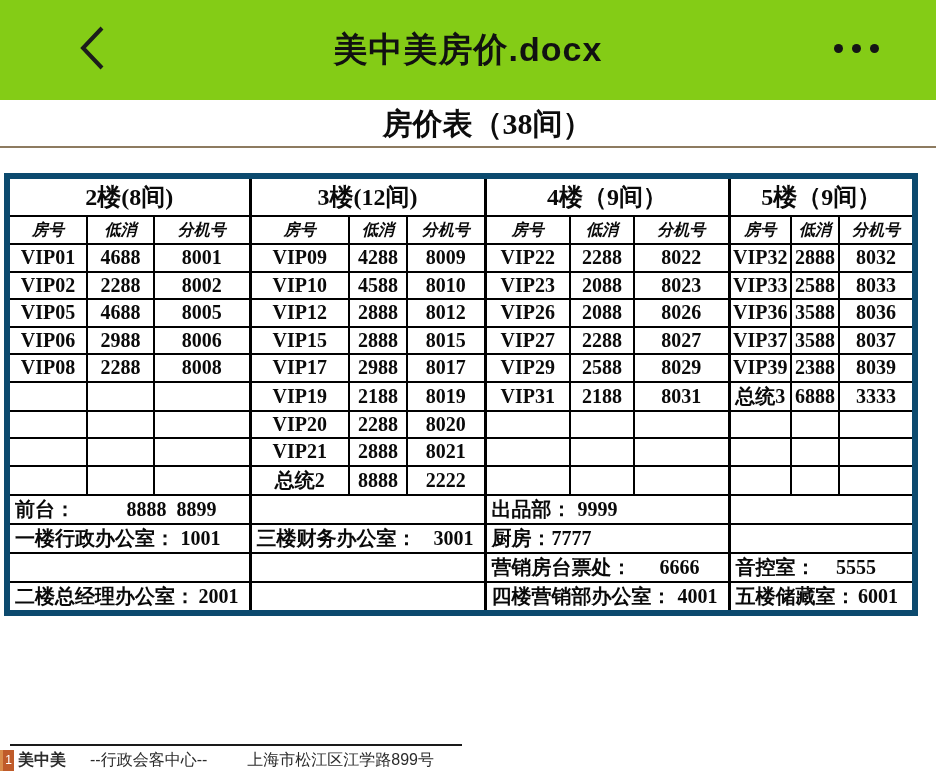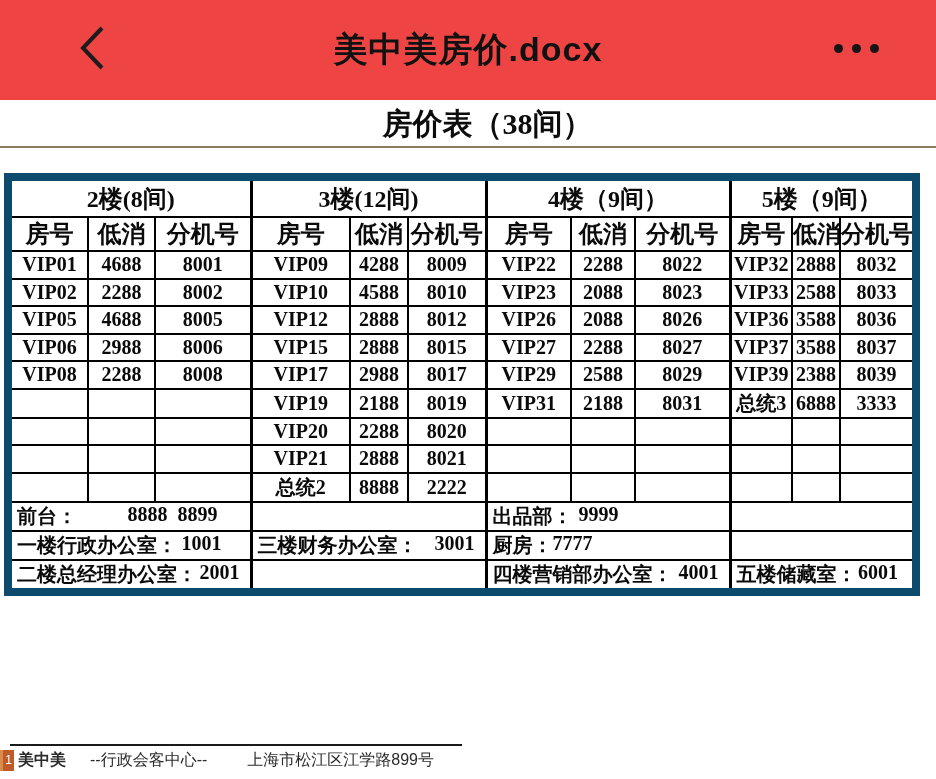--- a/index.html
+++ b/index.html
@@ -4,21 +4,21 @@
 <style>
   * { margin:0; padding:0; box-sizing:border-box; }
   html,body { background:#fff; }
   .screen {
     position:relative; width:936px; height:779px; overflow:hidden;
     font-family:"Liberation Serif","DejaVu Serif",serif; background:#fff;
   }
   
   .appbar {
     position:absolute; left:0; top:0; width:936px; height:100px;
-    background:#ef4444; display:flex; align-items:center;
+    background:#84cc16; display:flex; align-items:center;
   }
   .back-btn { position:absolute; left:68px; top:22px; width:48px; height:52px;
     display:flex; align-items:center; justify-content:center; cursor:pointer; }
   .appbar-title {
     position:absolute; left:0; right:0; top:0; height:100px;
     display:flex; align-items:center; justify-content:center;
     font-family:"Liberation Sans","DejaVu Sans",sans-serif;
     font-size:34px; font-weight:600; color:#111; letter-spacing:1px;
   }
   .more-btn { position:absolute; right:48px; top:28px; width:64px; height:40px;
@@ -33,26 +33,26 @@
   }
   .doc-rule { position:absolute; left:0; top:46px; width:936px; height:2px; background:#8d7b60; }
   
   table.price { position:absolute; left:4px; top:73px; border-collapse:collapse;
     table-layout:fixed; width:909px; }
   table.price th, table.price td {
     border:2px solid #000; padding:0; text-align:center; vertical-align:middle;
     color:#0a0a0a; overflow:hidden; white-space:nowrap;
   }
   table.price .gstart { border-left-width:3px; }
-  table.price { border:8px solid #0c4a6e; }
+  table.price { border:6px solid #0c4a6e; }
   tr.grouphead th { height:40px; font-size:24px; font-weight:bold; }
-  tr.subhead th { height:28px; font-size:24px; font-weight:bold; }
+  tr.subhead th { height:28px; font-size:16px; font-weight:bold;font-style:italic; }
   tr.datarow td { height:27.5px; font-size:20px; font-weight:bold; }
   tr.bottomrow td { height:27.5px; font-size:20px; font-weight:bold; }
-  .bcell { display:flex; justify-content:space-between;
+  .bcell { display:flex; align-items:center; justify-content:space-between;
     padding:0 10px 0 5px; height:100%; }
   .bcell .lbl, .bcell .val { white-space:pre; font-weight:bold; font-size:20px; }
   
   tr.bottom-r0 td:nth-child(1) .val { padding-right:22px; }
   tr.bottom-r0 td:nth-child(3) .val { padding-right:100px; }
   tr.bottom-r1 td:nth-child(1) .val { padding-right:18px; }
   tr.bottom-r1 td:nth-child(3) .val { padding-right:140px; }
   tr.bottom-r2 td:nth-child(3) .val { padding-right:18px; }
   tr.bottom-r2 td:nth-child(4) .val { padding-right:26px; }
   tr.bottom-r3 td:nth-child(4) .val { padding-right:4px; }
@@ -285,20 +285,36 @@
               </div>
             </td>
             <td colspan="3" class="gstart">
               <div class="bcell">
                 <span class="lbl">厨房：</span>
                 <span class="val">7777</span>
               </div>
             </td>
             <td colspan="3" class="gstart"></td>
           </tr>
+          <tr class="bottomrow bottom-r2">
+            <td colspan="3"></td>
+            <td colspan="3" class="gstart"></td>
+            <td colspan="3" class="gstart">
+              <div class="bcell">
+                <span class="lbl">营销房台票处：</span>
+                <span class="val">6666</span>
+              </div>
+            </td>
+            <td colspan="3" class="gstart">
+              <div class="bcell">
+                <span class="lbl">音控室：</span>
+                <span class="val">5555</span>
+              </div>
+            </td>
+          </tr>
           <tr class="bottomrow bottom-r3">
             <td colspan="3">
               <div class="bcell">
                 <span class="lbl">二楼总经理办公室：</span>
                 <span class="val">2001</span>
               </div>
             </td>
             <td colspan="3" class="gstart"></td>
             <td colspan="3" class="gstart">
               <div class="bcell">

